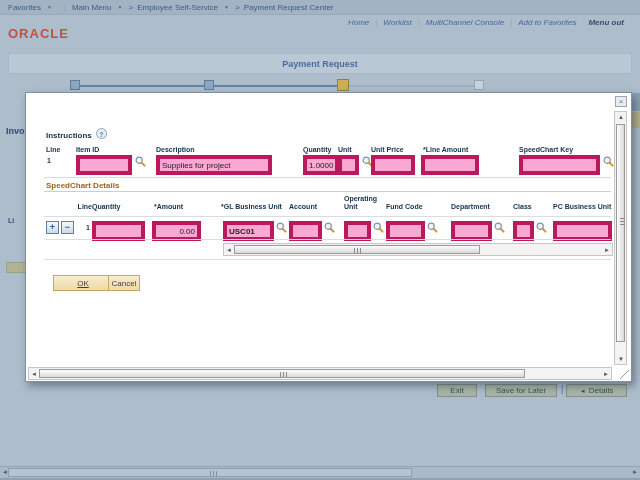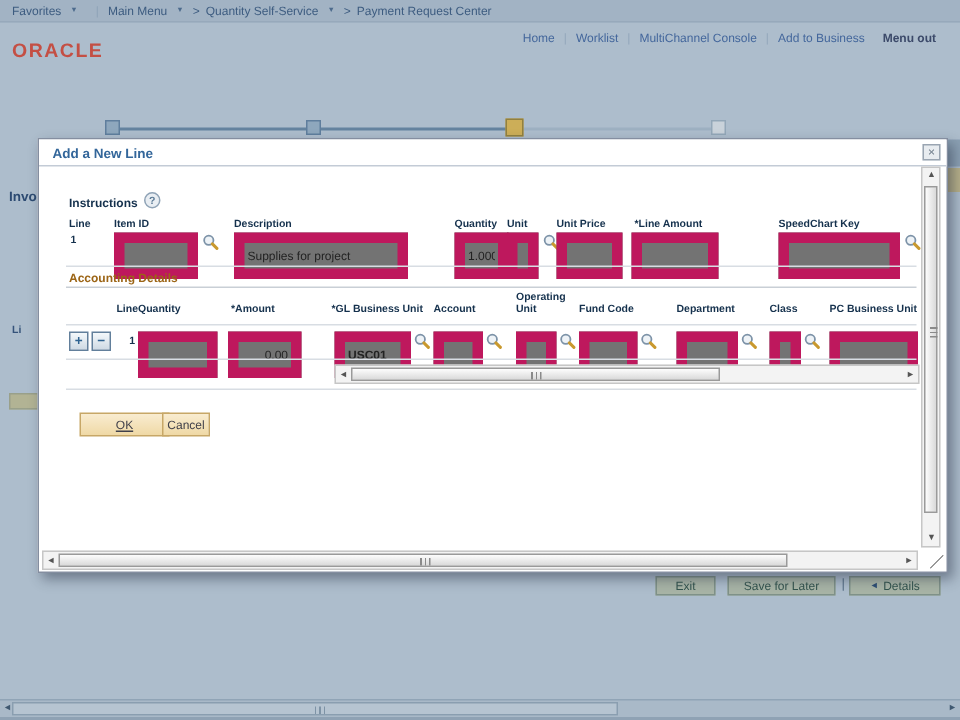--- a/index.html
+++ b/index.html
@@ -5,21 +5,21 @@
   html,body{margin:0;padding:0;}
   body{width:640px;height:480px;font-family:"Liberation Sans",sans-serif;overflow:hidden;}
   #screen{position:relative;width:640px;height:480px;background:#adbdcc;overflow:hidden;}
   .abs{position:absolute;}
   
   .topbar{left:0;top:0;width:640px;height:15px;background:#a2b3c4;border-bottom:1px solid #97a9bb;
           font-size:8px;color:#3d5c80;display:flex;align-items:center;padding-left:8px;box-sizing:border-box;}
   .topbar .mi{margin-right:4px;cursor:default;}
   .topbar .tri{font-size:5px;color:#4d6b8d;margin:0 6px 0 2px;}
   .topbar .bar{color:#8fa3b8;margin:0 6px;}
-  .navlinks{left:0;top:15px;width:632px;height:15px;font-size:8px;color:#44679c;display:flex;justify-content:flex-end;align-items:flex-end;}
+  .navlinks{left:0;top:15px;width:632px;height:15px;font-size:8px;color:#44679c;display:flex;justify-content:flex-end;align-items:center;font-style:italic;}
   .navlinks .nl{margin:0 6px;}
   .navlinks .bar{color:#93a7bb;}
   .navlinks .signout{font-weight:bold;color:#3c4a6a;margin:0 8px 0 6px;}
   .logo{left:8px;top:26px;font-size:13px;font-weight:bold;letter-spacing:1px;color:#c44f44;}
   .pagebar{left:8px;top:53px;width:624px;height:21px;background:#bac8d6;border:1px solid #a5b7c6;box-sizing:border-box;
            display:flex;align-items:center;justify-content:center;font-size:9px;font-weight:bold;color:#4a6b9d;}
   .trainline{top:85px;height:2px;background:#64839f;}
   .trainline.light{background:#9db0c1;}
   .tsq{top:80px;width:10px;height:10px;box-sizing:border-box;border:1px solid #5f7e9d;background:#8ea7bd;}
   .tsq.cur{background:#ccae58;border-color:#91803f;width:12px;height:12px;top:79px;}
@@ -41,22 +41,22 @@
           background:repeating-linear-gradient(90deg,#7e93a6 0 1px,transparent 1px 3px);}
   .botstrip{left:0;top:478px;width:640px;height:2px;background:#8fa2b4;}
   
   .modal{left:25px;top:92px;width:607px;height:290px;background:#fff;border:1px solid #848ea0;box-sizing:border-box;
          box-shadow:3px 4px 8px rgba(30,40,60,.45);}
   .mtitle{position:absolute;left:0;top:0;width:100%;height:18px;background:#fff;border-bottom:1px solid #c3cbd6;box-sizing:border-box;
           font-size:9px;font-weight:bold;color:#33669a;display:flex;align-items:center;padding-left:9px;}
   .mclose{position:absolute;right:4px;top:3px;width:12px;height:11px;border:1px solid #9aa5b2;background:#e8ecf0;
           font-size:8px;line-height:9px;text-align:center;color:#6c7a88;cursor:default;box-sizing:border-box;}
   .lbl{font-size:7px;font-weight:bold;color:#15314d;white-space:nowrap;}
-  .fld{position:absolute;height:31px;border:7px solid #be185d;font-size:8px;padding:0 2px;font-family:inherit;
-       box-sizing:border-box;background:#737373;color:#222;}
+  .fld{position:absolute;height:20px;border:4px solid #be185d;font-size:8px;padding:0 2px;font-family:inherit;
+       box-sizing:border-box;background:#f9a8d4;color:#222;}
   .ta-r{text-align:right;}
   .mag{position:absolute;width:11px;height:11px;line-height:0;}
   .helpic{position:absolute;width:11px;height:11px;border-radius:50%;border:1px solid #8fa3b6;background:#e9eef3;
           font-size:7px;font-weight:bold;color:#5b7a96;text-align:center;line-height:11px;box-sizing:border-box;}
   .hr{position:absolute;height:1px;background:#d8dde3;}
   .acctitle{font-size:8px;font-weight:bold;color:#9c6516;}
   .ghead{position:absolute;font-size:7px;font-weight:bold;color:#15314d;line-height:1.15;}
   .rowbtn{position:absolute;width:13px;height:13px;box-sizing:border-box;border:1px solid #627f9b;
           background:linear-gradient(#f4f8fb,#cfdae4);font-size:9px;font-weight:bold;color:#2f6391;
           text-align:center;line-height:11px;}
@@ -82,39 +82,40 @@
 
 <div id="screen">
 
   <div class="abs topbar">
     <span class="mi">Favorites</span>
     <span class="tri">▼</span>
     <span class="bar">|</span>
     <span class="mi">Main Menu</span>
     <span class="tri">▼</span>
     <span class="mi">&gt;</span>
-    <span class="mi">Quantity Self-Service</span>
+    <span class="mi">Employee Self-Service</span>
     <span class="tri">▼</span>
     <span class="mi">&gt;</span>
     <span class="mi">Payment Request Center</span>
   </div>
 
   <div class="abs navlinks">
     <span class="nl">Home</span>
     <span class="bar">|</span>
     <span class="nl">Worklist</span>
     <span class="bar">|</span>
     <span class="nl">MultiChannel Console</span>
     <span class="bar">|</span>
-    <span class="nl">Add to Business</span>
+    <span class="nl">Add to Favorites</span>
     <span class="signout">Menu out</span>
   </div>
 
   <div class="abs logo">ORACLE</div>
 
+  <div class="abs pagebar">Payment Request</div>
 
   <div class="abs trainline" style="left:76px;top:85px;width:268px;"></div>
   <div class="abs trainline light" style="left:344px;top:85px;width:136px;"></div>
   <div class="abs tsq" style="left:70px;"></div>
   <div class="abs tsq" style="left:204px;"></div>
   <div class="abs tsq cur" style="left:337px;"></div>
   <div class="abs tsq next" style="left:474px;"></div>
 
   <div class="abs partialA">Invo</div>
   <div class="abs partialB">Li</div>
@@ -133,21 +134,20 @@
   <div class="abs pgscroll">
     <span class="sbarrow arrow" style="left:2px;">◄</span>
     <div class="pgthumb">
         <div class="pggrip"></div>
       </div>
     <span class="sbarrow arrow" style="right:2px;">►</span>
   </div>
   <div class="abs botstrip"></div>
 
   <div class="abs modal">
-    <div class="mtitle">Add a New Line</div>
     <div class="mclose">×</div>
 
     <span class="abs lbl" style="left:20px;top:38px;font-size:8px;">Instructions</span>
     <span class="helpic" style="left:70px;top:35px;">?</span>
 
     <span class="abs lbl" style="left:20px;top:53px;">Line</span>
     <span class="abs lbl" style="left:50px;top:53px;">Item ID</span>
     <span class="abs lbl" style="left:130px;top:53px;">Description</span>
     <span class="abs lbl" style="left:277px;top:53px;">Quantity</span>
     <span class="abs lbl" style="left:312px;top:53px;">Unit</span>
@@ -176,21 +176,21 @@
     <input class="fld" style="left: 395px; top: 62px; width: 58px;" value="">
     <input class="fld" style="left: 493px; top: 62px; width: 81px;" value="">
     <span class="mag" style="left:577px;top:63px;">
       <svg width="11" height="11" viewBox="0 0 11 11">
           <circle cx="4.2" cy="4.2" r="3.1" fill="#eef3f7" stroke="#7d93a8" stroke-width="1.2"></circle>
           <line x1="6.6" y1="6.6" x2="9.6" y2="9.6" stroke="#c9992e" stroke-width="2" stroke-linecap="round"></line>
         </svg>
     </span>
 
     <div class="hr" style="left:18px;top:84px;width:567px;"></div>
-    <span class="abs acctitle" style="left:20px;top:88px;">Accounting Details</span>
+    <span class="abs acctitle" style="left:20px;top:88px;">SpeedChart Details</span>
     <div class="hr" style="left:18px;top:98px;width:567px;background:#c9cfd6;"></div>
 
     <span class="ghead" style="left:38px;top:110px;width:28px;text-align:right;">Line</span>
     <span class="ghead" style="left:66px;top:110px;width:60px;">Quantity</span>
     <span class="ghead" style="left:128px;top:110px;width:56px;">*Amount</span>
     <span class="ghead" style="left:195px;top:110px;width:66px;">*GL Business Unit</span>
     <span class="ghead" style="left:263px;top:110px;width:50px;">Account</span>
     <span class="ghead" style="left:318px;top:102px;width:38px;">Operating Unit</span>
     <span class="ghead" style="left:360px;top:110px;width:56px;">Fund Code</span>
     <span class="ghead" style="left:425px;top:110px;width:56px;">Department</span>

